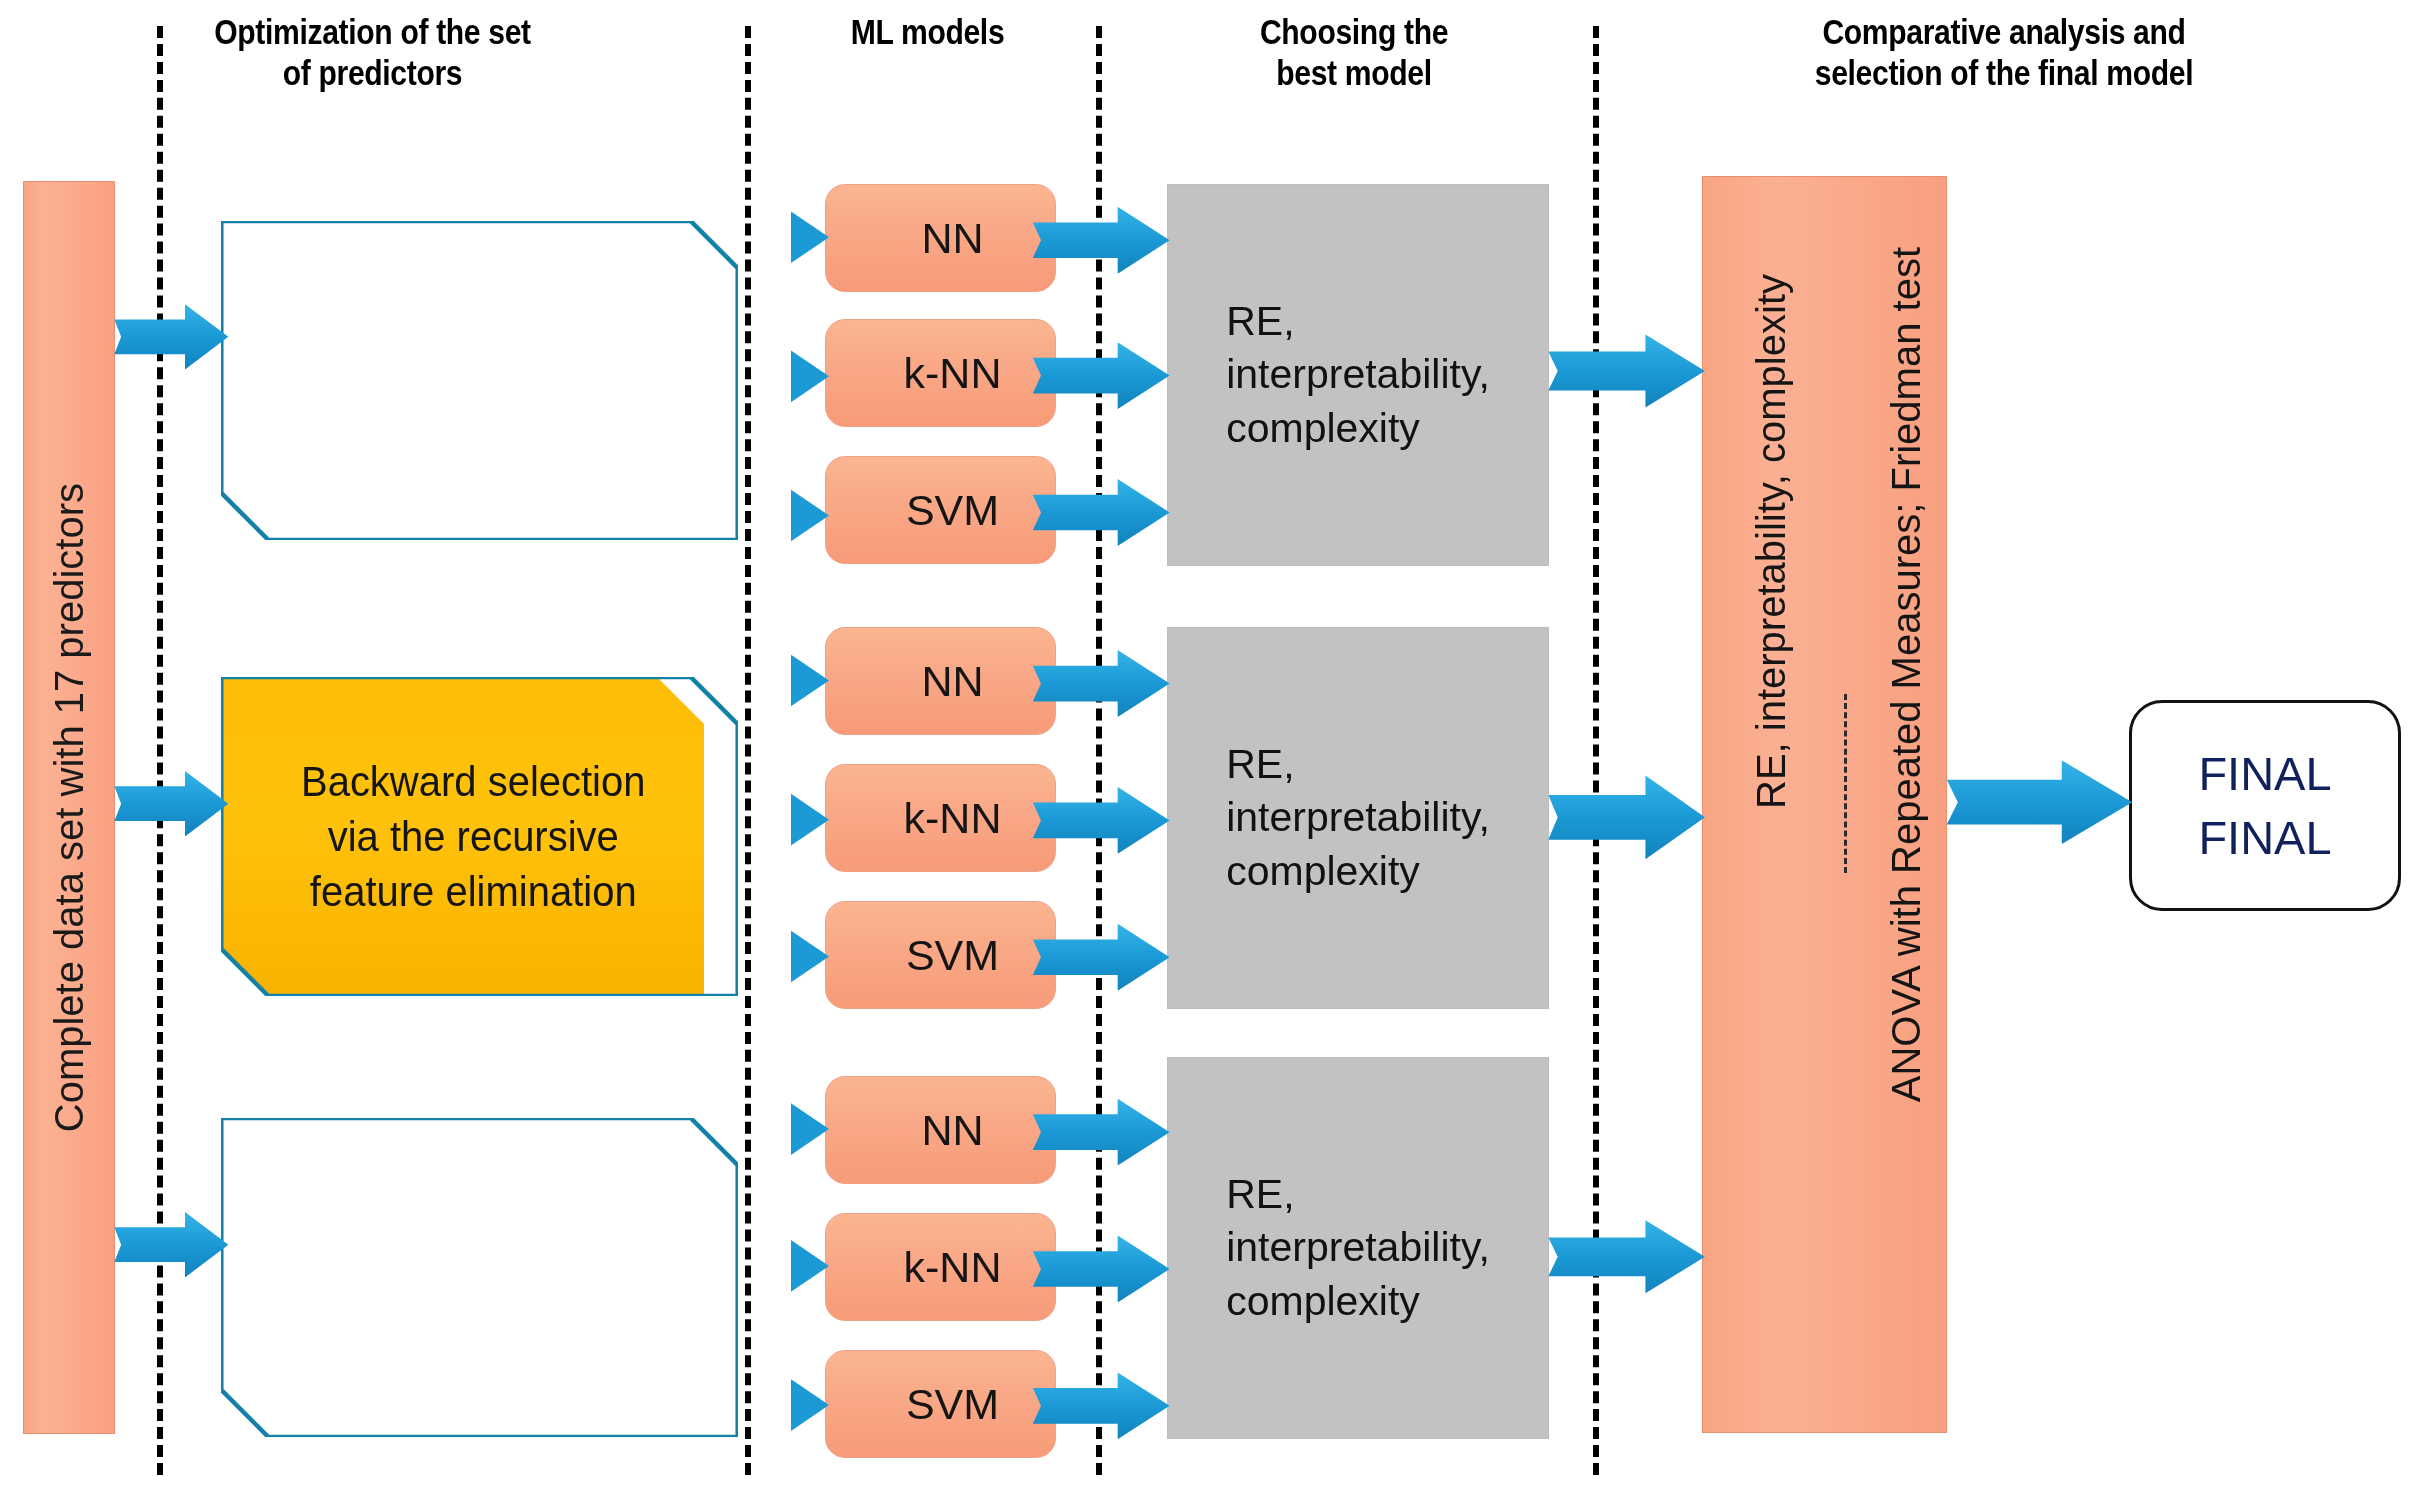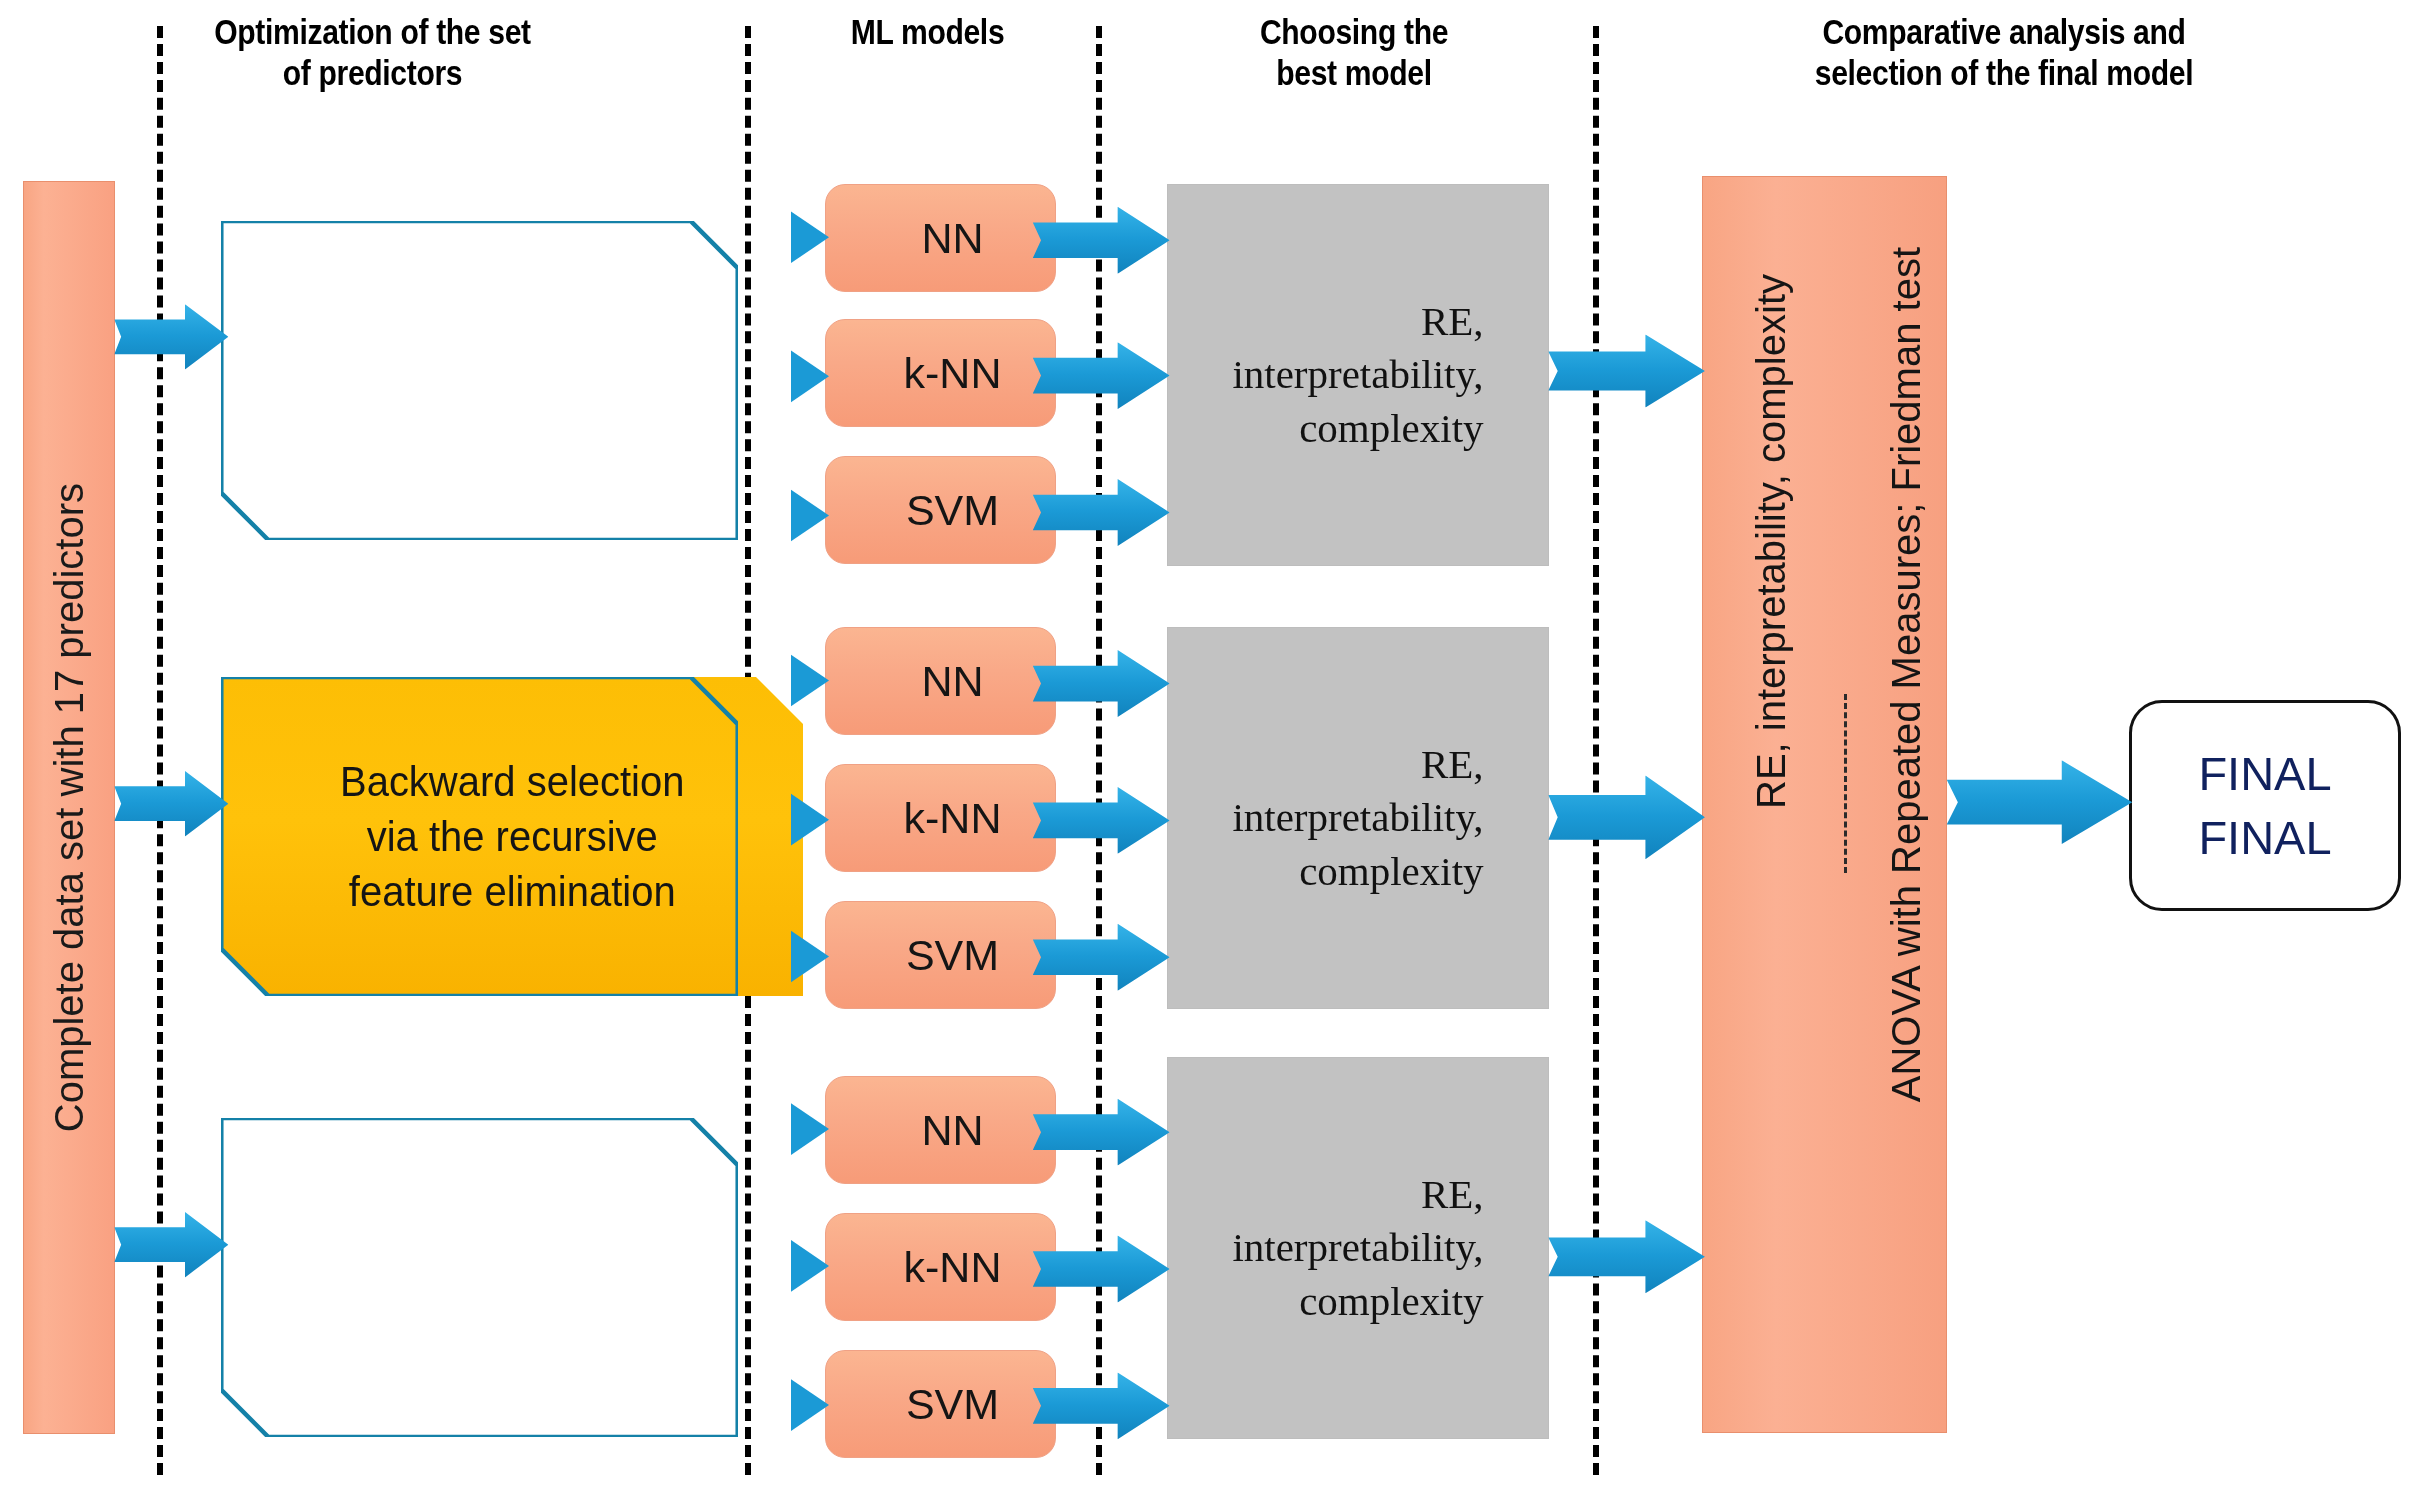--- a/index.html
+++ b/index.html
@@ -59,23 +59,23 @@
     border:1.5px solid #f0a185;
     display:flex;align-items:center;justify-content:center;
     color:#151515;font-size:43px;
     font-family:"Liberation Sans","DejaVu Sans",sans-serif;
     padding-left:24px;
   }
 
   
   .grey-box{
     position:absolute;background:#c2c2c2;border:0.8px solid #bdbdbd;
-    display:flex;align-items:center;justify-content:center;text-align:right;
+    display:flex;align-items:center;justify-content:center;text-align:left;
     color:#111;font-size:41px;line-height:1.3;
-    font-family:Liberation Serif, serif;
+    font-family:Liberation Sans, sans-serif;
   }
 
   
   .right-bar{
     position:absolute;
     background:linear-gradient(90deg,#f8a583 0%,#fbb093 30%,#f7a080 100%);
     border:1.5px solid #e98f6d;
   }
   .rb-text{
     position:absolute;writing-mode:vertical-rl;transform:rotate(180deg);
@@ -128,21 +128,21 @@
   <div class="divider" style="left:1593px;height:1449px;"></div>
 
   <div class="tall-bar" style="left:23px;top:181px;width:90px;height:1251px;">
     <span class="vert-text">Complete data set with 17 predictors</span>
   </div>
 
   <svg class="oct-outline" style="left:221px;top:221px;" width="517" height="319" viewBox="0 0 680 420">
     <polygon points="0,0 618,0 680,62 680,420 62,420 0,358" fill="none" stroke="#1481a8" stroke-width="6"></polygon>
   </svg>
 
-  <div class="oct" style="left:221px;top:677px;width:582px;height:319px;">
+  <div class="oct" style="left:221px;top:677px;width:462px;height:319px;padding-left:21px;">
     <div class="oct-label">
       <span>Backward selection</span><br>
       <span>via the recursive</span><br>
       <span>feature elimination</span>
     </div>
   </div>
   <svg class="oct-outline" style="left:221px;top:677px;" width="517" height="319" viewBox="0 0 680 420">
     <polygon points="0,0 618,0 680,62 680,420 62,420 0,358" fill="none" stroke="#1481a8" stroke-width="6"></polygon>
   </svg>
 

